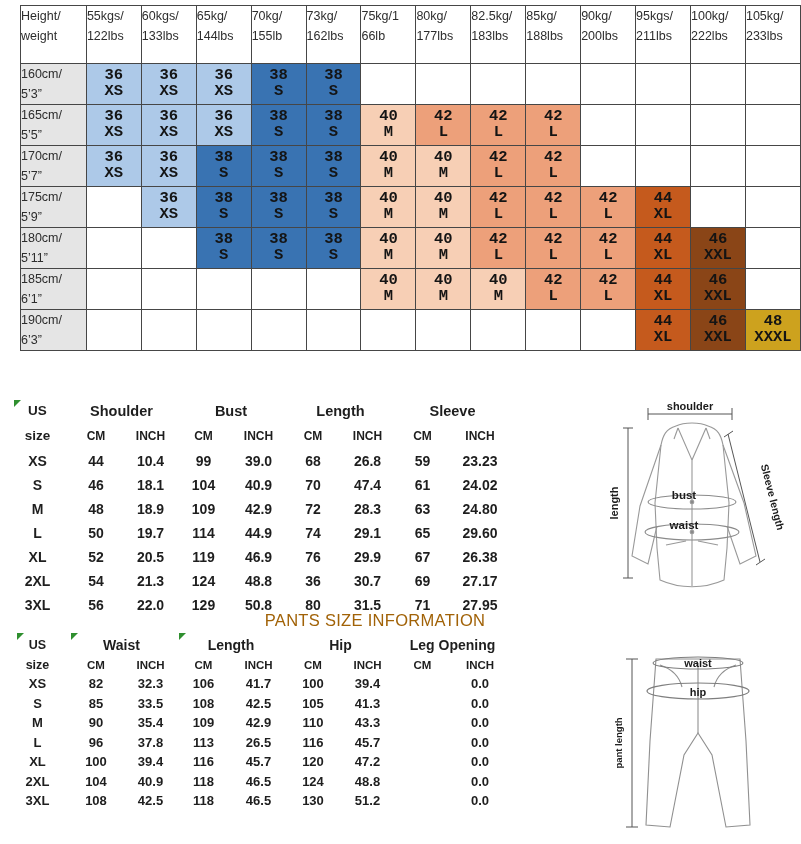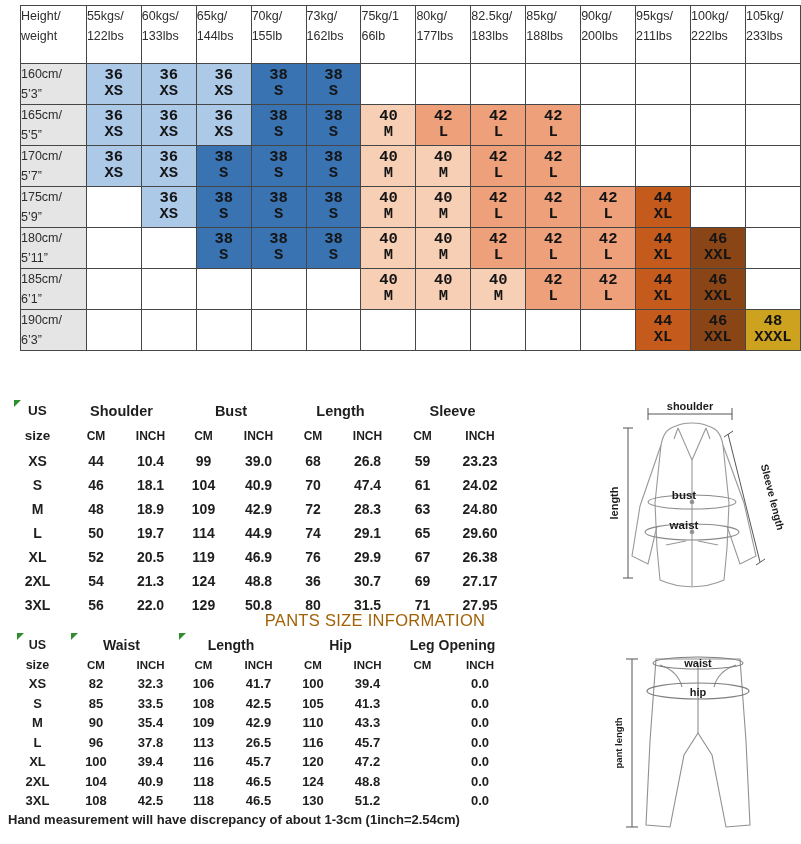--- a/index.html
+++ b/index.html
@@ -491,21 +491,20 @@
           <td class="val">118</td>
           <td class="val">46.5</td>
           <td class="val">130</td>
           <td class="val">51.2</td>
           <td class="val"></td>
           <td class="val">0.0</td>
         </tr>
       </tbody>
   </table>
 
-  <div class="footer-note">Hand measurement will have discrepancy of about 1-3cm (1inch=2.54cm)</div>
 
   <svg class="diag" style="left:604px;top:398px;" width="196" height="225" viewBox="0 0 196 225">
     <g stroke="#999" stroke-width="1.1" fill="none">
       <path d="M72,28 C80,24 96,24 104,28"></path>
       <path d="M72,28 C62,31 59,37 57,47 L51,105 L53,150 L56,182 C76,191 100,191 120,182 L123,150 L125,105 L119,47 C117,37 114,31 104,28"></path>
       <path d="M74,30 L88,62 L88,188"></path>
       <path d="M102,30 L88,62"></path>
       <path d="M74,30 L70,41"></path>
         <path d="M102,30 L106,41"></path>
       <path d="M57,47 L36,108 L28,158 L44,166 L53,128"></path>

